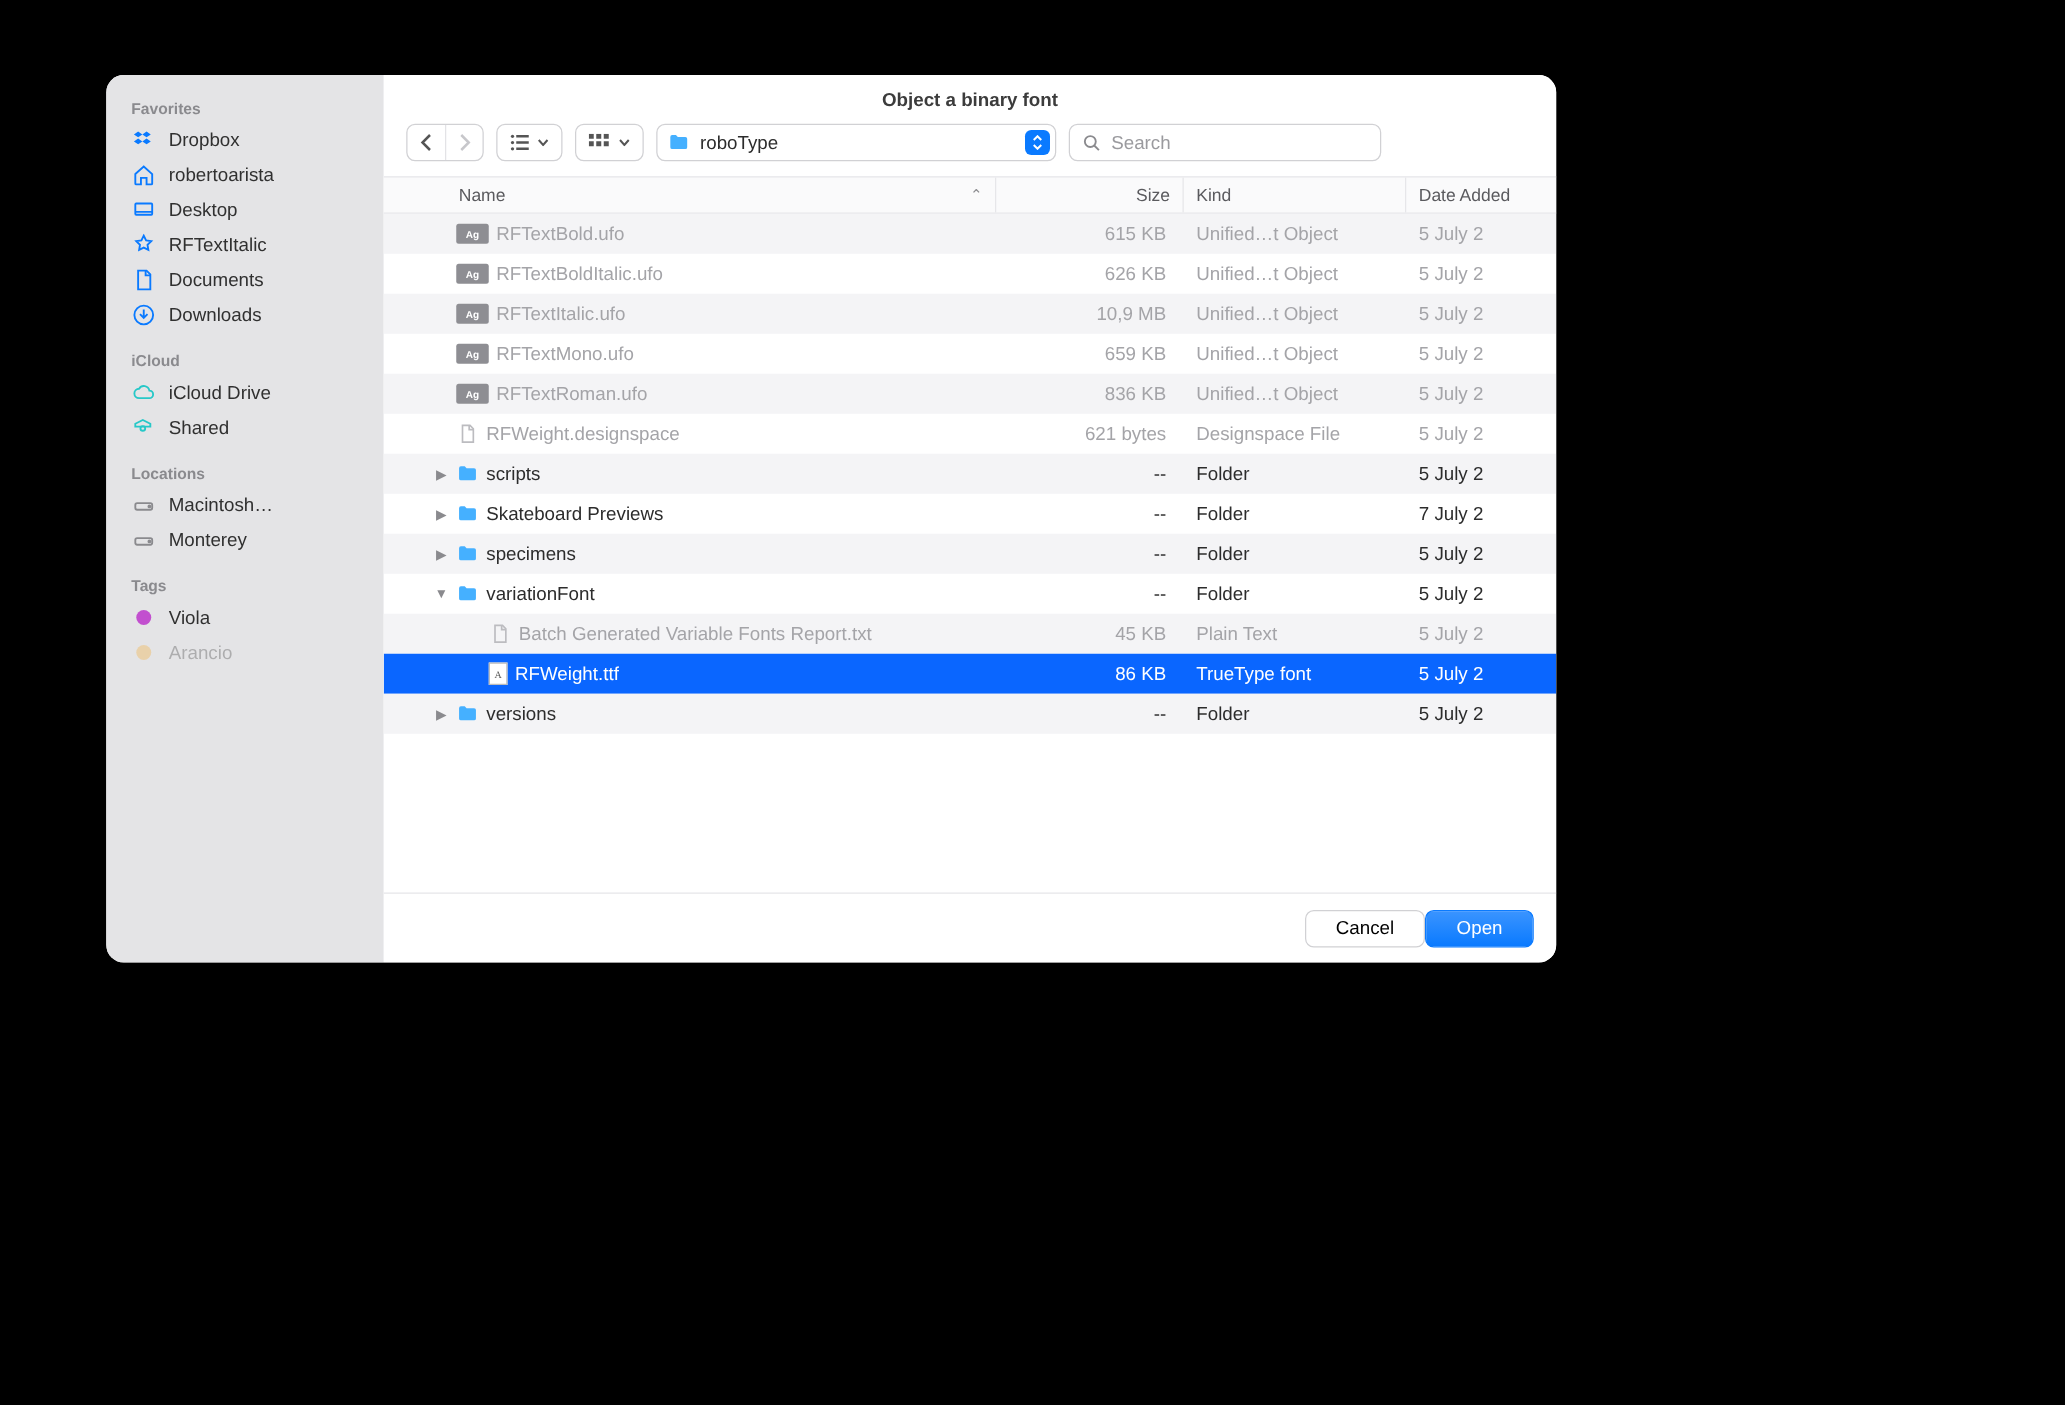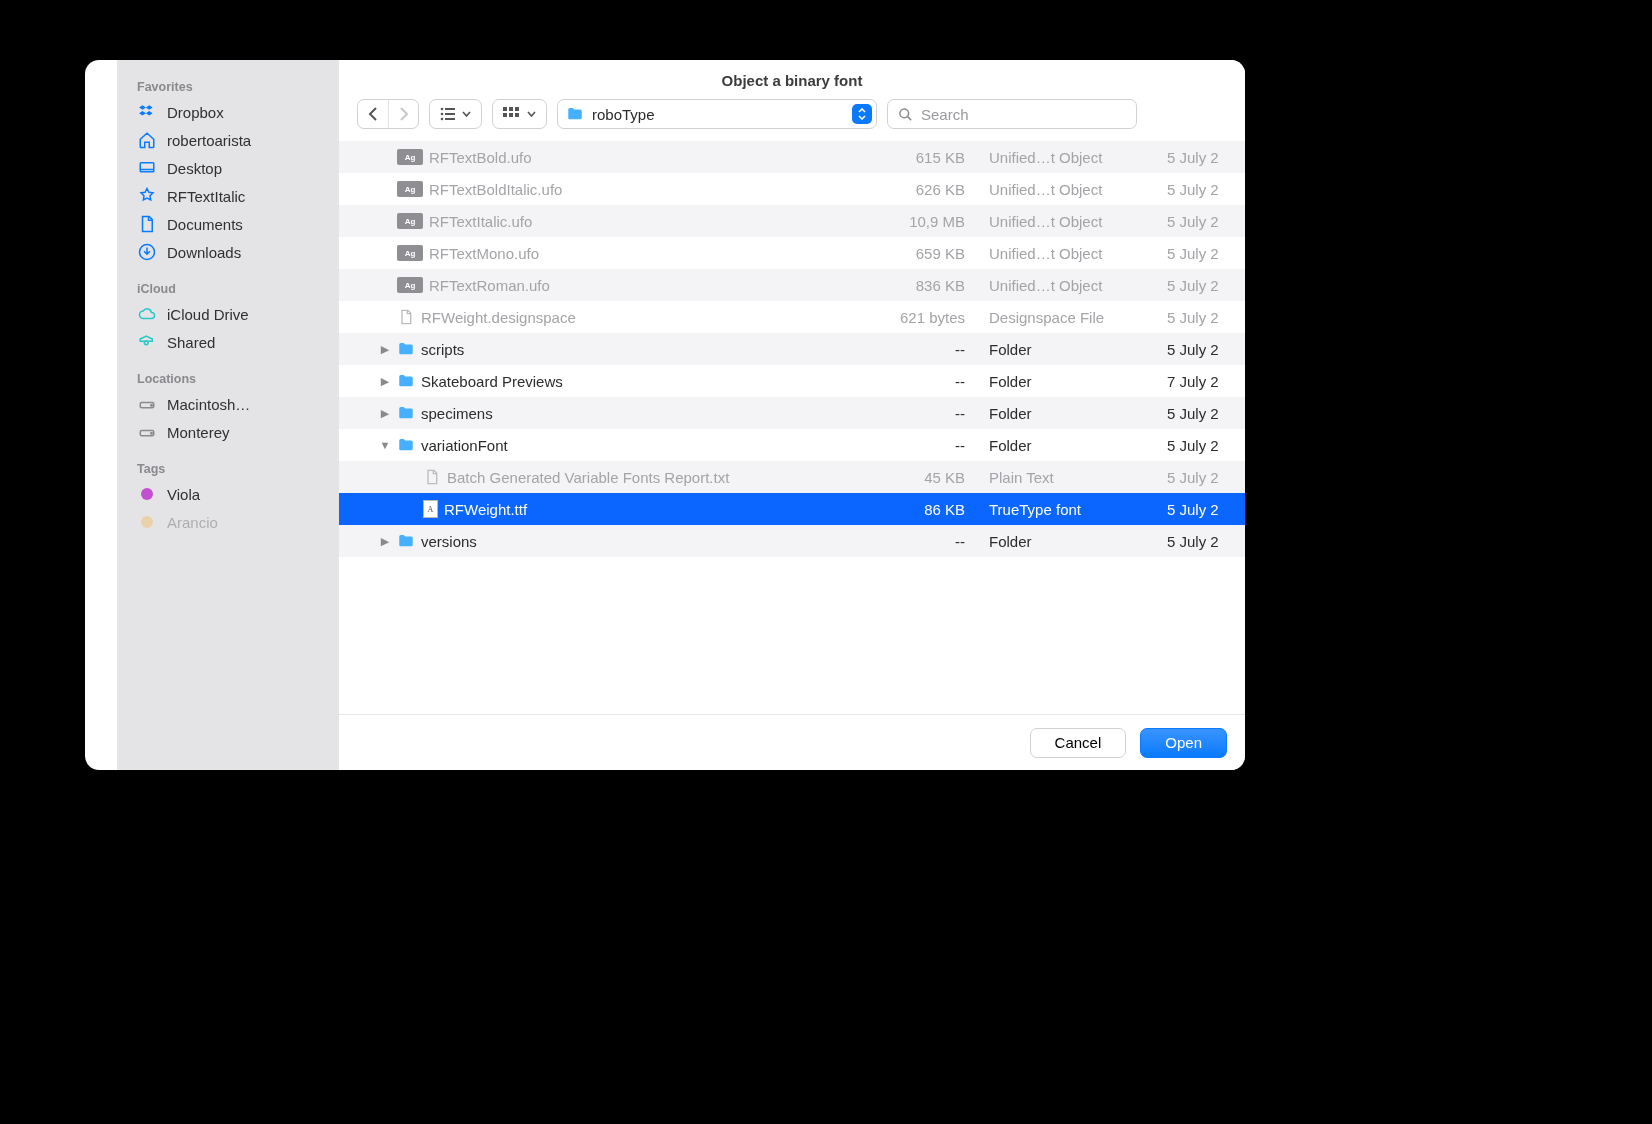--- a/index.html
+++ b/index.html
@@ -14,21 +14,20 @@
     padding: 60px 85px;
   }
   .dialog {
     width: 1160px;
     height: 710px;
     background: #fff;
     border-radius: 14px;
     display: flex;
     overflow: hidden;
     box-shadow: 0 30px 60px rgba(0,0,0,.5);
-    padding-left: 32px;
   }
   
   .sidebar {
     width: 222px;
     background: #e4e4e6;
     padding: 14px 0 8px 0;
     overflow: hidden;
     flex-shrink: 0;
   }
   .section-label {
@@ -203,21 +202,20 @@
   }
   .row.selected .ttf-icn { background: #fff; }
 
   
   .footer {
     border-top: 1px solid #e6e6e9;
     height: 56px;
     display: flex;
     align-items: center;
     justify-content: flex-end;
-    gap: 14px;
     padding: 0 18px;
   }
   .btn {
     height: 30px;
     padding: 0 24px;
     border-radius: 7px;
     border: 1px solid #d1d1d4;
     background: #fff;
     font-size: 15px;
     display: flex; align-items: center; justify-content: center;
@@ -399,20 +397,35 @@
       </div>
       <div class="search-field">
         <svg width="15" height="15" viewBox="0 0 24 24" fill="none" stroke="#8a8a8e" stroke-width="2.4">
             <circle cx="10" cy="10" r="7"></circle>
             <path d="M21 21l-6-6"></path>
           </svg>
         <span>Search</span>
       </div>
     </div>
 
+    <div class="columns-header">
+      <div class="ch c-name">
+        <span>Name</span>
+        <span class="sort-ind">⌃</span>
+      </div>
+      <div class="ch c-size">
+          <span>Size</span>
+        </div>
+      <div class="ch c-kind">
+          <span>Kind</span>
+        </div>
+      <div class="ch c-date">
+          <span style="white-space:nowrap;overflow:hidden;">Date Added</span>
+        </div>
+    </div>
 
     <div class="file-list" id="file-list">
         <div class="row alt dim">
           <div class="cn">
             <span class="indent0"></span>
             <span class="disclosure"></span>
             <span class="ufo-icn">Ag</span>
             <span>RFTextBold.ufo</span>
           </div>
           <div class="cs">615 KB</div>

